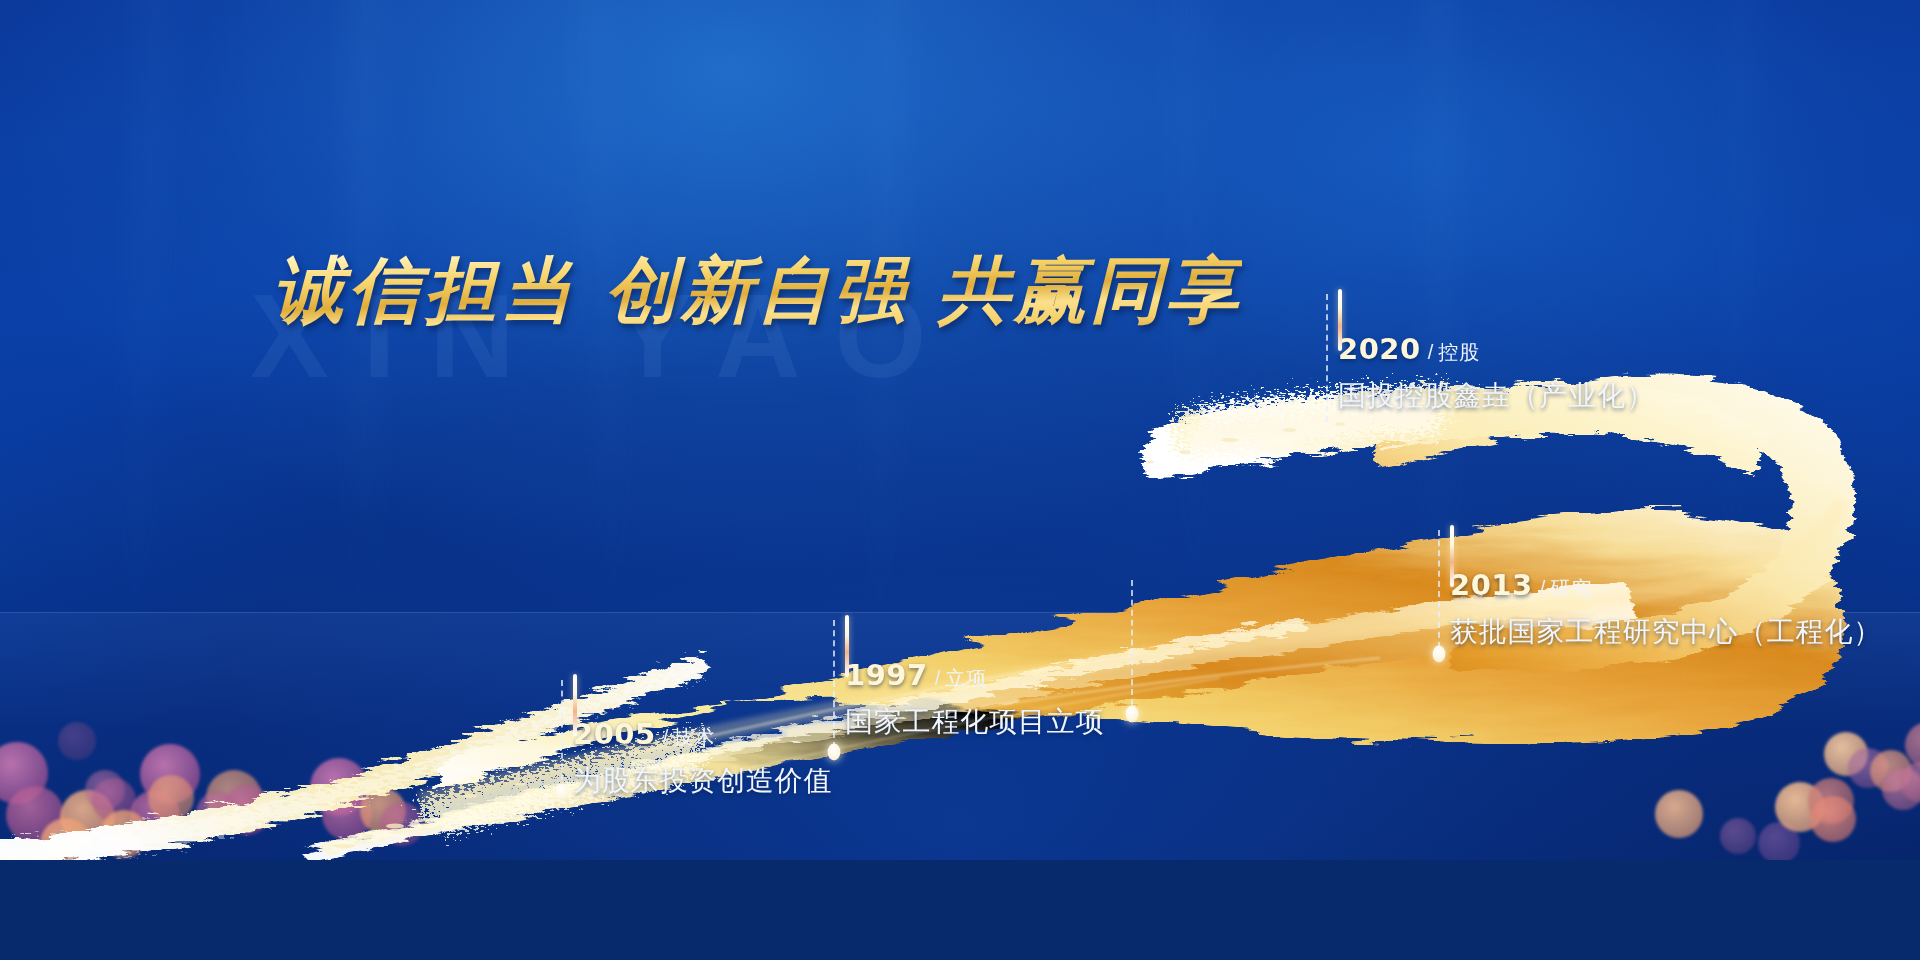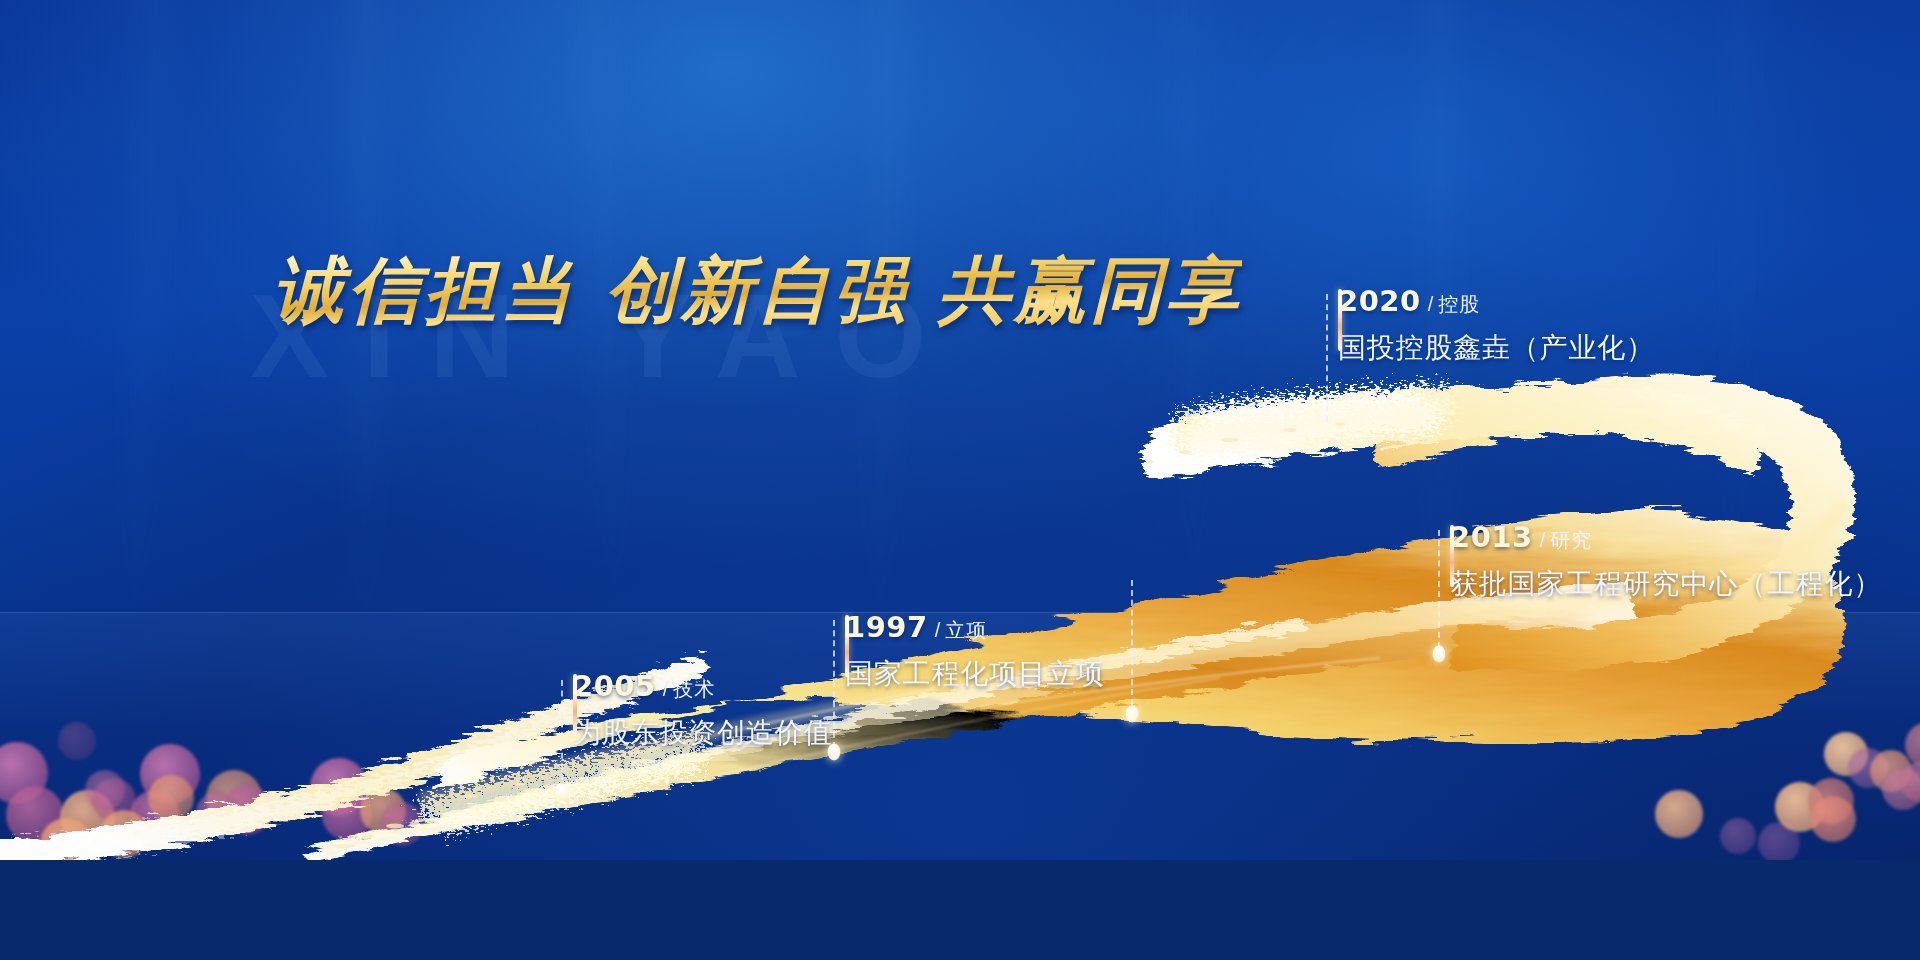--- a/index.html
+++ b/index.html
@@ -65,21 +65,21 @@
   
   .bokeh{position:absolute;border-radius:50%;filter:blur(1.5px);pointer-events:none;}
 
   
   .marker{position:absolute;}
   .marker .bar{
     position:absolute;left:0;top:2px;width:4px;height:62px;border-radius:2px;
     background:linear-gradient(180deg,#ffffff 0%,#fff7e0 32%,#f2b48a 60%,#ffffff 100%);
     box-shadow:0 0 6px rgba(255,235,190,.55);
   }
-  .marker .txt{white-space:nowrap;}
+  .marker .txt{white-space:nowrap;margin-top:48px;}
   .marker .row1{line-height:1;margin-bottom:13px;}
   .marker .year{
     font-size:29px;font-weight:700;letter-spacing:.5px;color:#fdf6d8;
     font-family:"DejaVu Sans","Liberation Sans",sans-serif;
     text-shadow:0 2px 4px rgba(4,24,70,.55);
   }
   .marker .slash{font-size:20px;color:#e9eef8;margin:0 5px 0 7px;}
   .marker .cat{font-size:20px;color:#f0f4fb;letter-spacing:1px;}
   .marker .desc{
     font-size:28px;color:#f1f5fc;letter-spacing:.8px;

